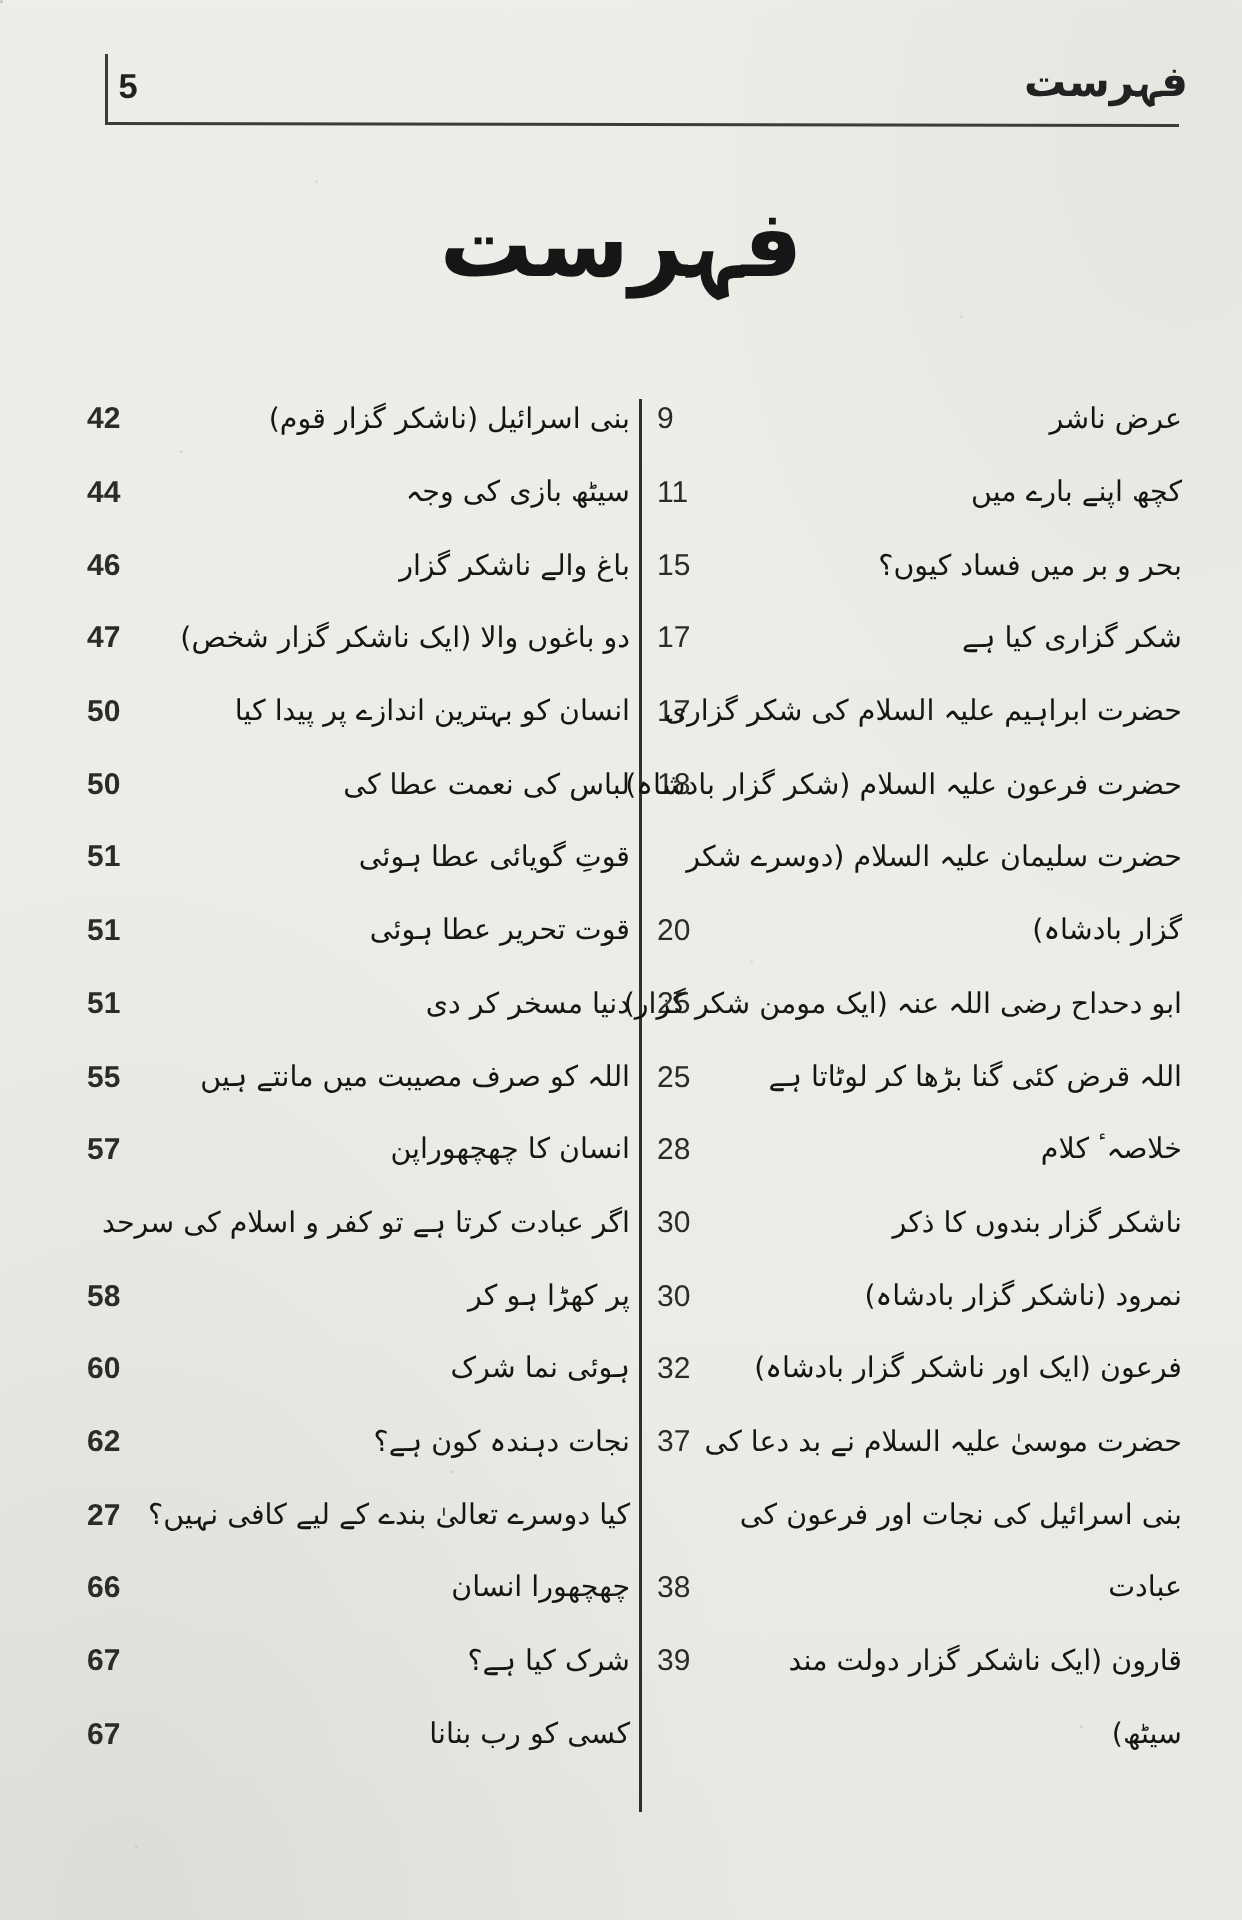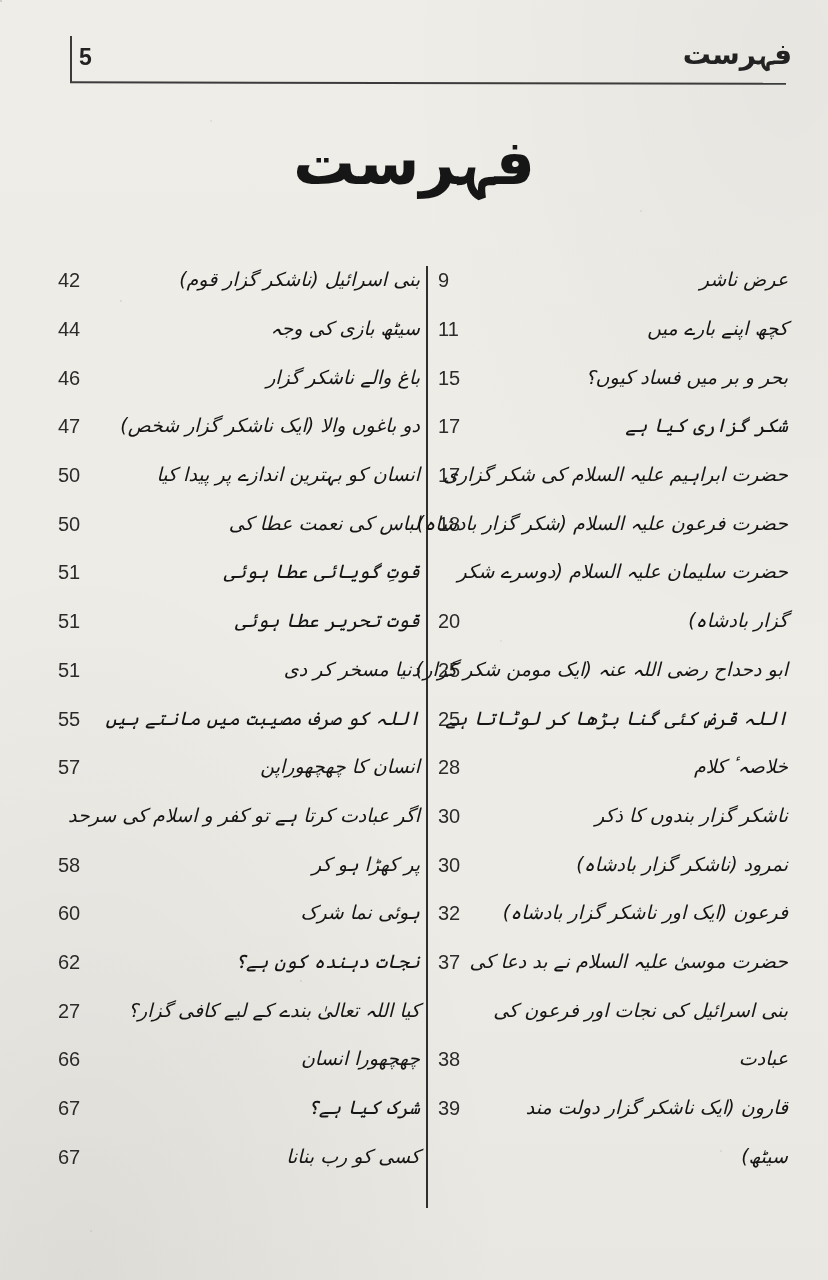--- a/index.html
+++ b/index.html
@@ -37,24 +37,24 @@
   
   .divider{position:absolute;left:426px;top:266px;width:2px;height:942px;background:#2f2f2f;}
   .toc-col{position:absolute;top:256px;}
   .col-right{left:438px;width:352px;}
   .col-left{left:44px;width:378px;}
   .toc-row{position:relative;height:48.7px;}
   .toc-row .num{
     position:absolute;left:0;top:50%;transform:translateY(-50%);
     font:20px "Liberation Sans",sans-serif;color:#2b2b2b;min-width:44px;text-align:left;
   }
-  .col-left .toc-row .num{left:14px;}
+  .col-left .toc-row .num{left:14px;font-weight:bold;}
   .toc-row .title{
     position:absolute;right:2px;top:50%;transform:translateY(-50%);
-    direction:rtl;white-space:nowrap;font-size:19px;color:#151515;line-height:1.25;font-style:italic;
+    direction:rtl;white-space:nowrap;font-size:19px;color:#151515;line-height:1.25;
   }
 </style>
 </head>
 <body>
 
 <div class="page">
 
   <span class="header-tick"></span>
   <span class="folio">5</span>
   <span class="header-rule"></span>
@@ -198,21 +198,21 @@
       <div class="toc-row">
         <span class="num">60</span>
         <span class="title">ہوئی نما شرک</span>
       </div>
       <div class="toc-row">
         <span class="num">62</span>
         <span class="title">نجات دہندہ کون ہے؟</span>
       </div>
       <div class="toc-row">
         <span class="num">27</span>
-        <span class="title">کیا اللہ تعالیٰ بندے کے لیے کافی گزار؟</span>
+        <span class="title">کیا دوسرے تعالیٰ بندے کے لیے کافی نہیں؟</span>
       </div>
       <div class="toc-row">
         <span class="num">66</span>
         <span class="title">چھچھورا انسان</span>
       </div>
       <div class="toc-row">
         <span class="num">67</span>
         <span class="title">شرک کیا ہے؟</span>
       </div>
       <div class="toc-row">

